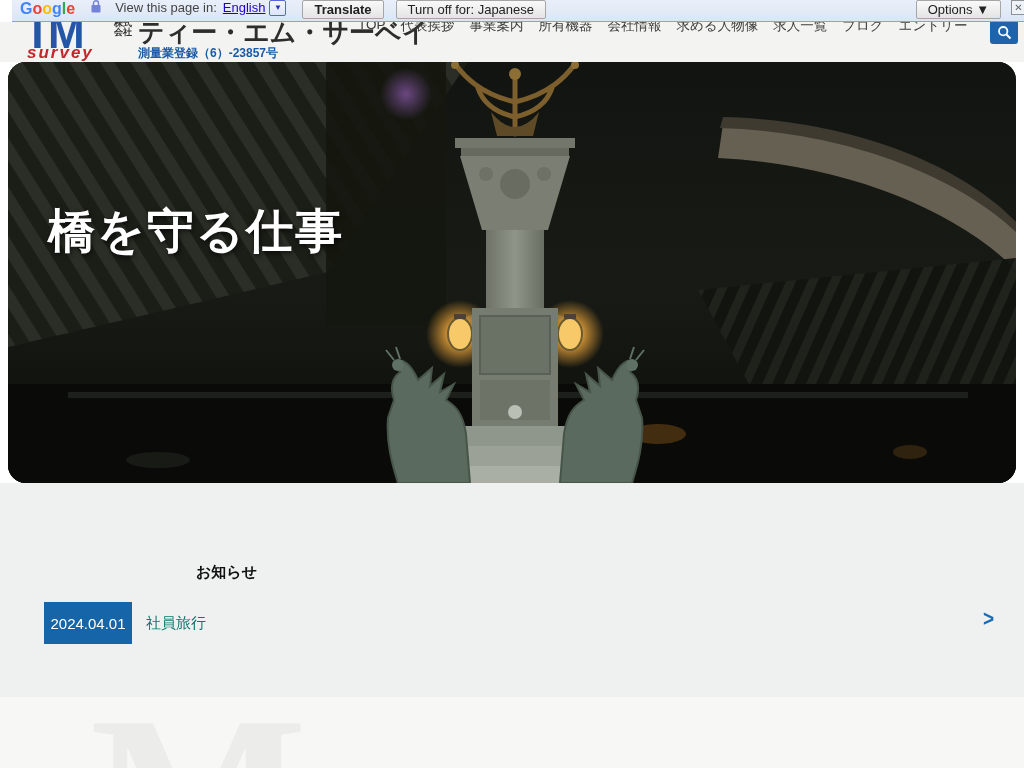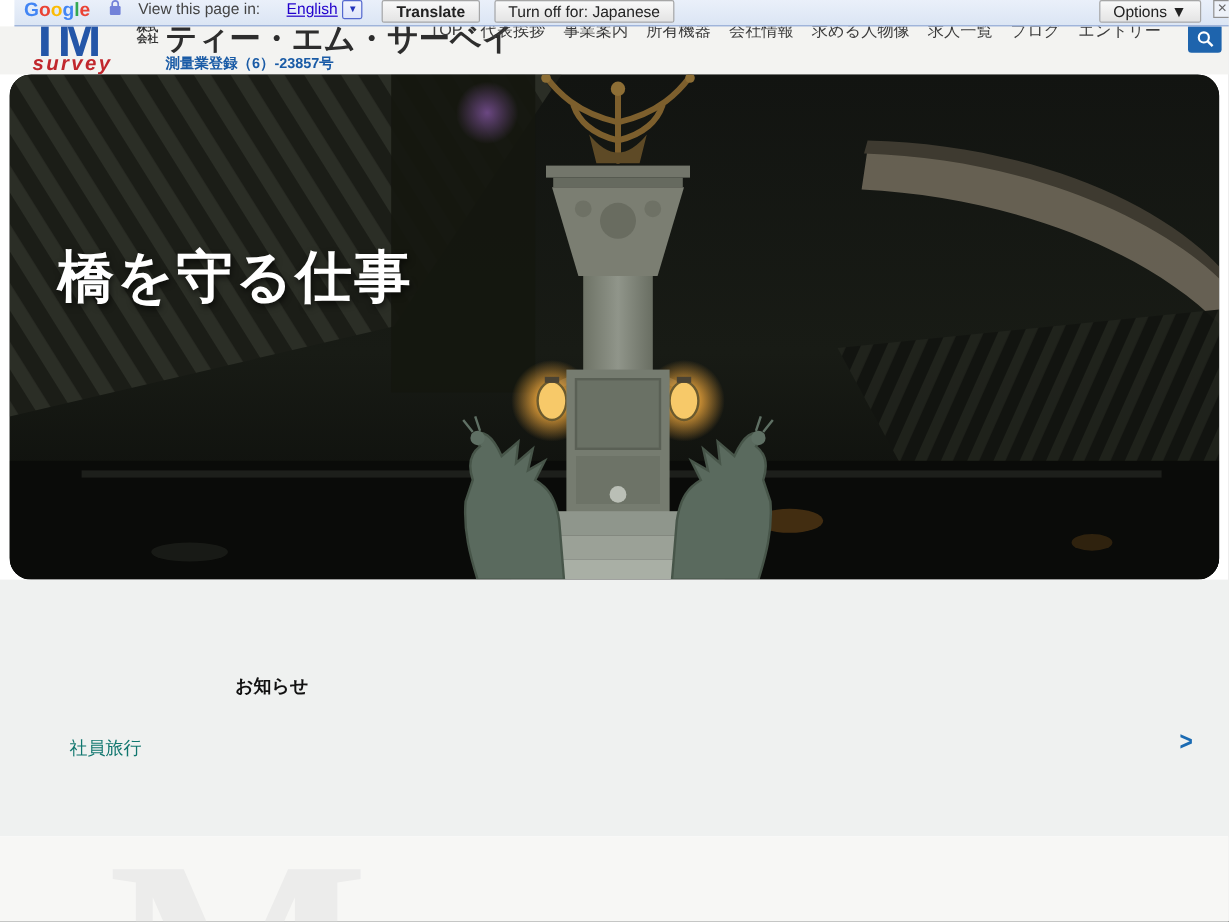--- a/index.html
+++ b/index.html
@@ -6,21 +6,21 @@
   body { font-family:"Liberation Sans", sans-serif; background:#fff; }
   .page { position:relative; width:1024px; height:768px; overflow:hidden; background:#fff; }
 
   
   .gt-bar { position:absolute; top:0; left:12px; width:1024px; height:22px; z-index:50;
     background:linear-gradient(#eaf0fa,#dbe5f4); border-bottom:1px solid #89a4d1;
     display:flex; align-items:flex-start; padding:0 6px 0 8px; }
   .gt-logo { font-size:16px; font-weight:bold; letter-spacing:0; margin-right:16px; }
   .gt-lock { margin-right:14px; display:flex; align-items:center; }
   .gt-label { font-size:13px; color:#444; }
-  .gt-lang { font-size:13px; color:#2200cc; text-decoration:underline; margin-left:22px; cursor:pointer; }
+  .gt-lang { font-size:13px; color:#2200cc; text-decoration:underline; margin-left:6px; cursor:pointer; }
   .gt-lang-dd { width:17px; height:16px; margin-left:4px; border:1px solid #5468cf; border-radius:2px;
     background:linear-gradient(#f4f6fe,#dfe5fa); color:#2233bb; font-size:8px; text-align:center; line-height:14px; cursor:pointer; }
   .gt-btn { font-size:13px; color:#222; background:linear-gradient(#f9f9f9,#e4e4e4);
     border:1px solid #a6a6a6; border-radius:2px; padding:1px 11px; height:19px; cursor:pointer;
     font-family:"Liberation Sans",sans-serif; }
   .gt-btn.bold { font-weight:bold; margin-left:16px; }
   .gt-btn.turnoff { margin-left:12px; }
   .gt-spacer { flex:1; }
   .gt-btn.options { margin-right:10px; }
   .gt-close { width:15px; height:15px; border:1px solid #909090; color:#666; font-size:10px;
@@ -216,20 +216,21 @@
         <circle cx="624" cy="303" r="6" fill="#5f7064"></circle>
         <path d="M628,298 L636,288 M622,297 L626,285" stroke="#5f7064" stroke-width="2"></path>
       </g>
     </svg>
     <div class="hero-title">橋を守る仕事</div>
   </div>
 
   <div class="news">
     <div class="news-subheading">お知らせ</div>
     <div class="news-row">
+      <div class="news-date">2024.04.01</div>
       <div class="news-title">社員旅行</div>
       <div class="news-arrow">&gt;</div>
     </div>
   </div>
 
   <div class="footer-strip">
     <div class="watermark-m">M</div>
   </div>
 
 </div>

